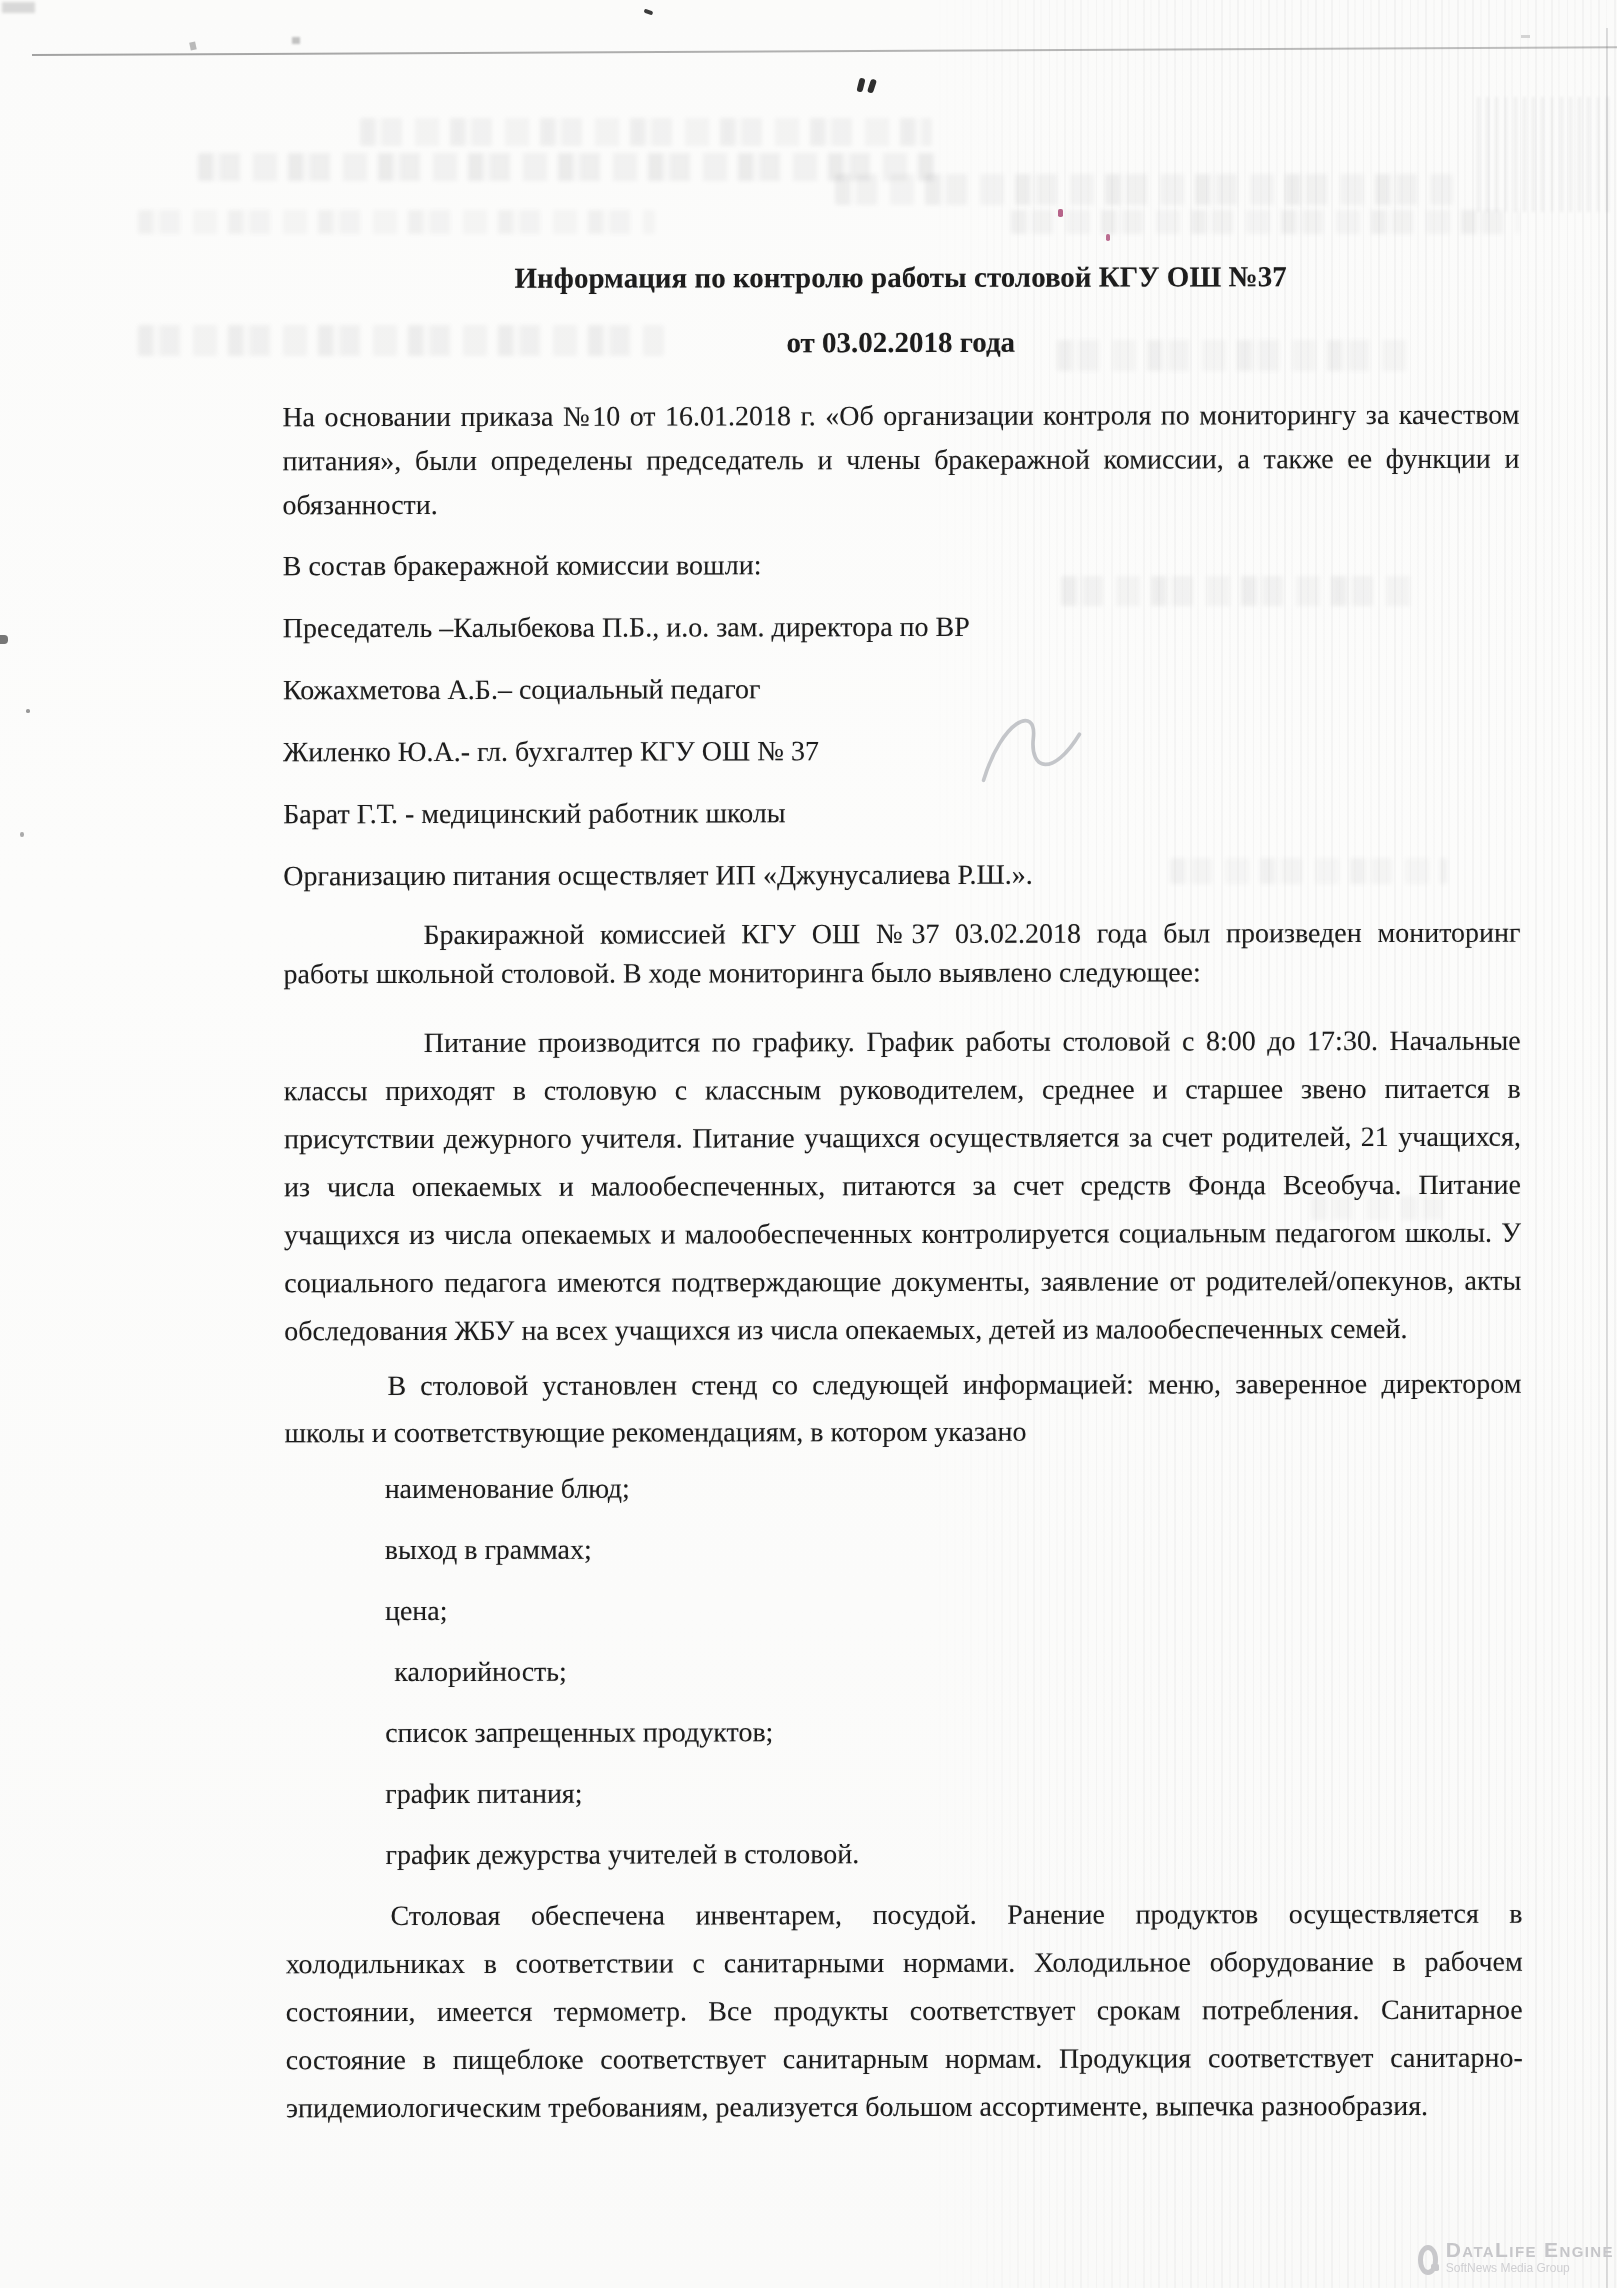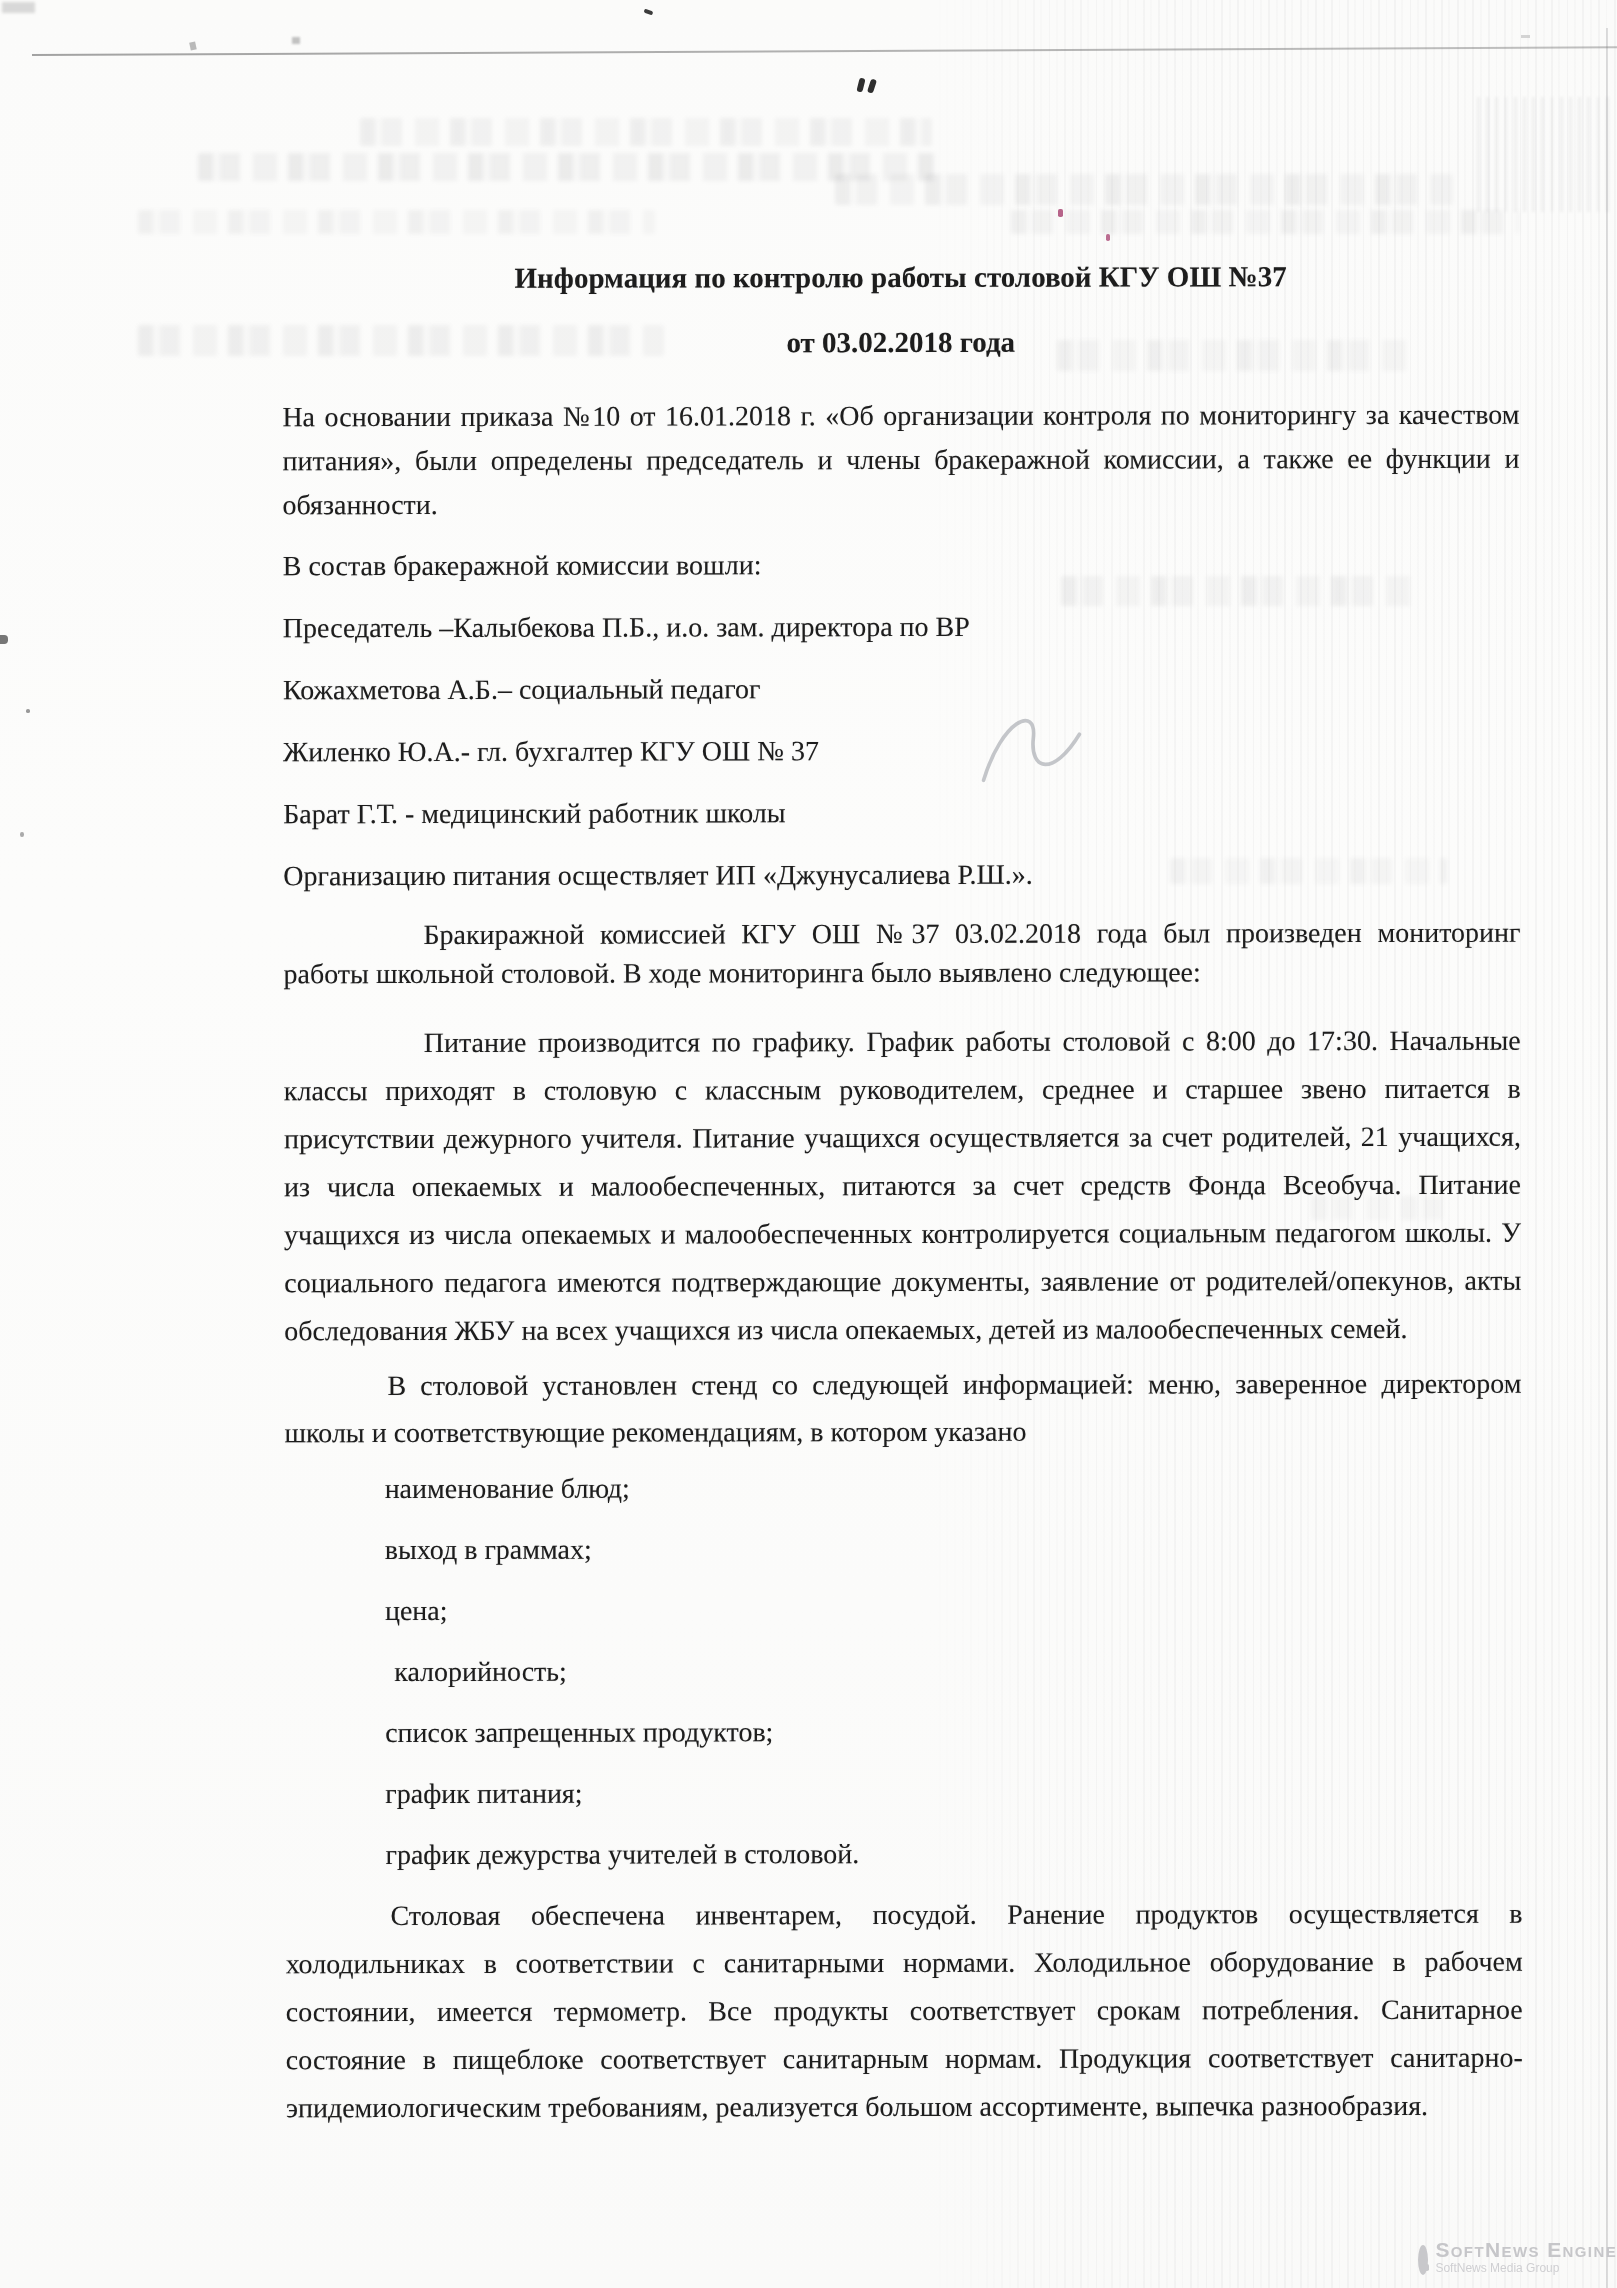--- a/index.html
+++ b/index.html
@@ -172,19 +172,19 @@
   <div class="speck" style="left:26px;top:709px;width:3.7px;height:3.7px;background:#999;border-radius:50%;"></div>
   <div class="speck" style="left:20px;top:832px;width:3.7px;height:4.6px;background:#aaa;border-radius:50%;"></div>
   <div class="speck" style="left:292px;top:37px;width:8.3px;height:6.5px;background:#8a8a8a;opacity:.5;filter:blur(0.9px);"></div>
   <div class="speck" style="left:1.8px;top:1.8px;width:33px;height:11px;background:#9a9a9a;opacity:.35;filter:blur(1.4px);"></div>
   <div class="speck" style="left:190px;top:42px;width:5.5px;height:8.3px;background:#777;opacity:.5;transform:rotate(-12deg);"></div>
   <div class="speck" style="left:1521px;top:35px;width:9.2px;height:2.8px;background:#bbb;opacity:.6;"></div>
 
   <div class="watermark">
     <div class="wm-logo"></div>
     <div class="wm-text">
-      <span class="wm-brand">SoftNews Engine</span>
+      <span class="wm-brand">DataLife Engine</span>
       <span class="wm-sub">SoftNews Media Group</span>
     </div>
   </div>
 
 </div>
 
 
 </body></html>

